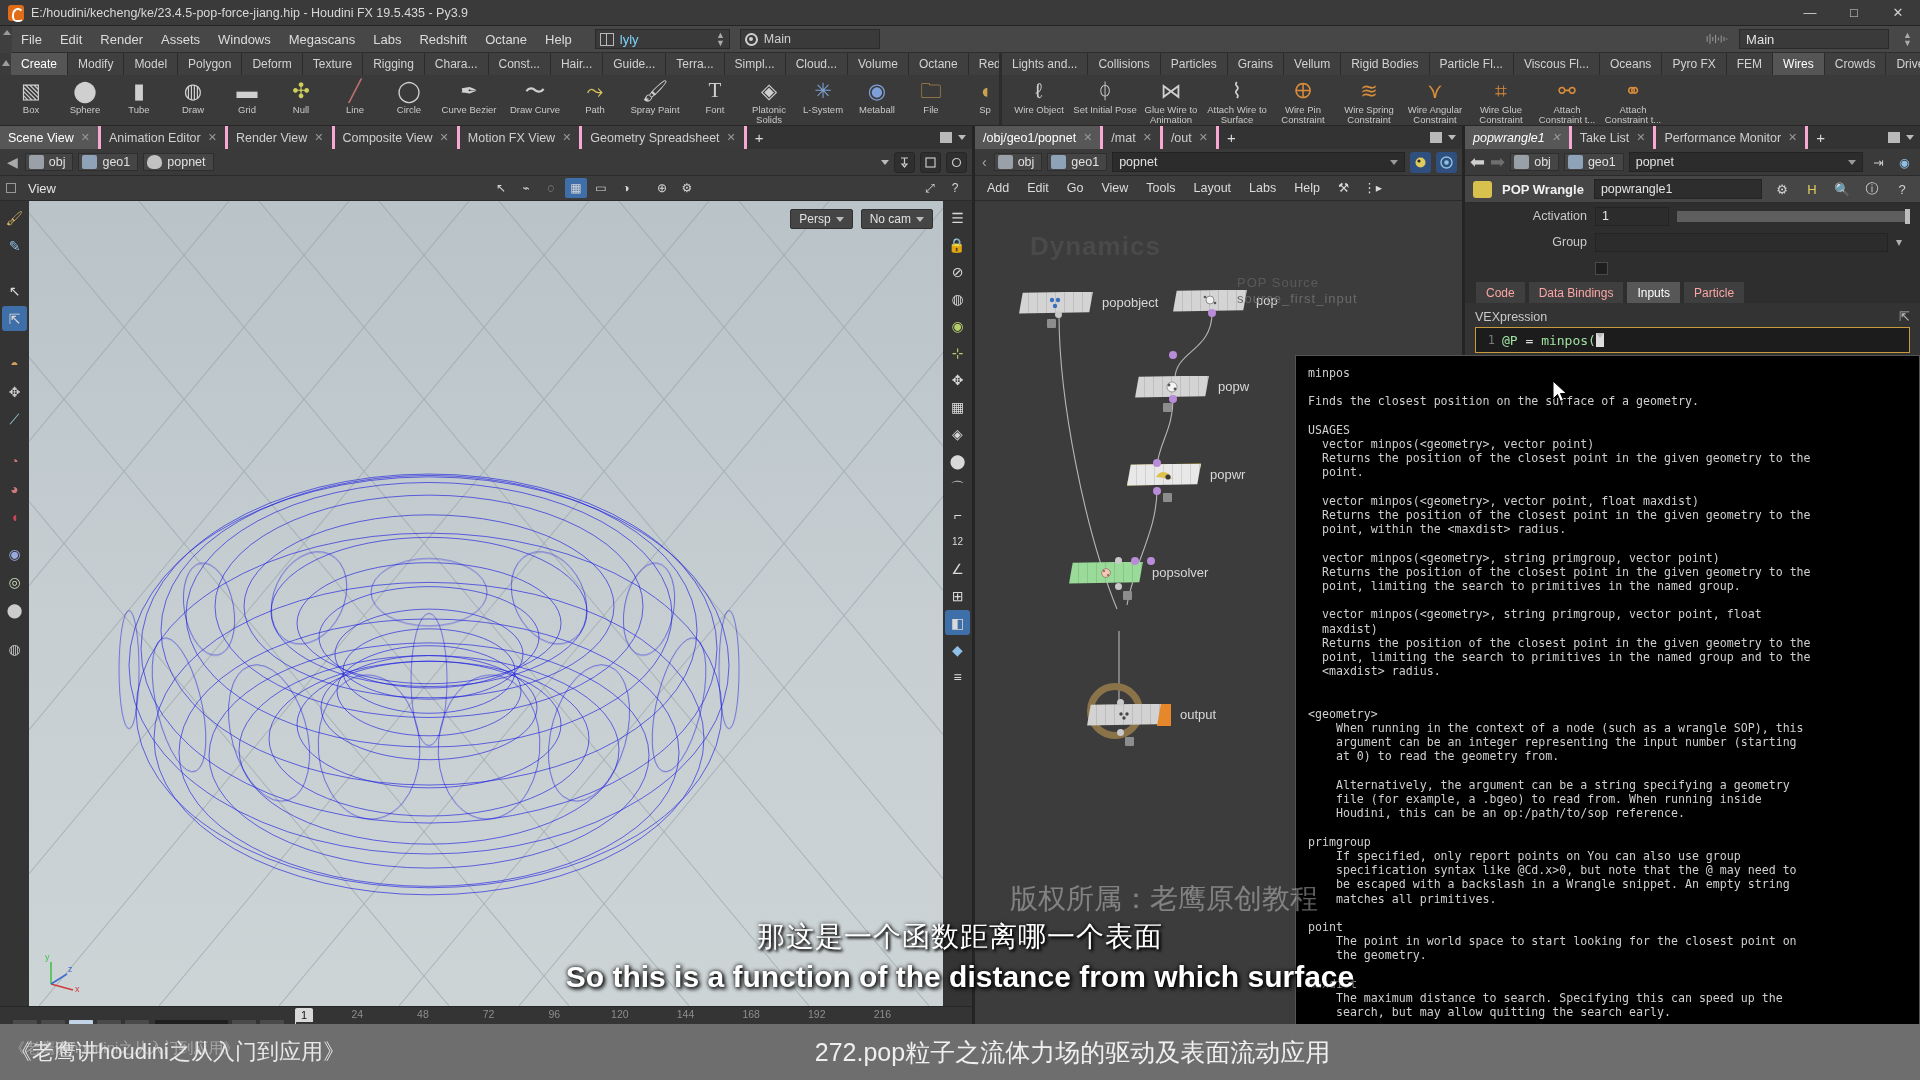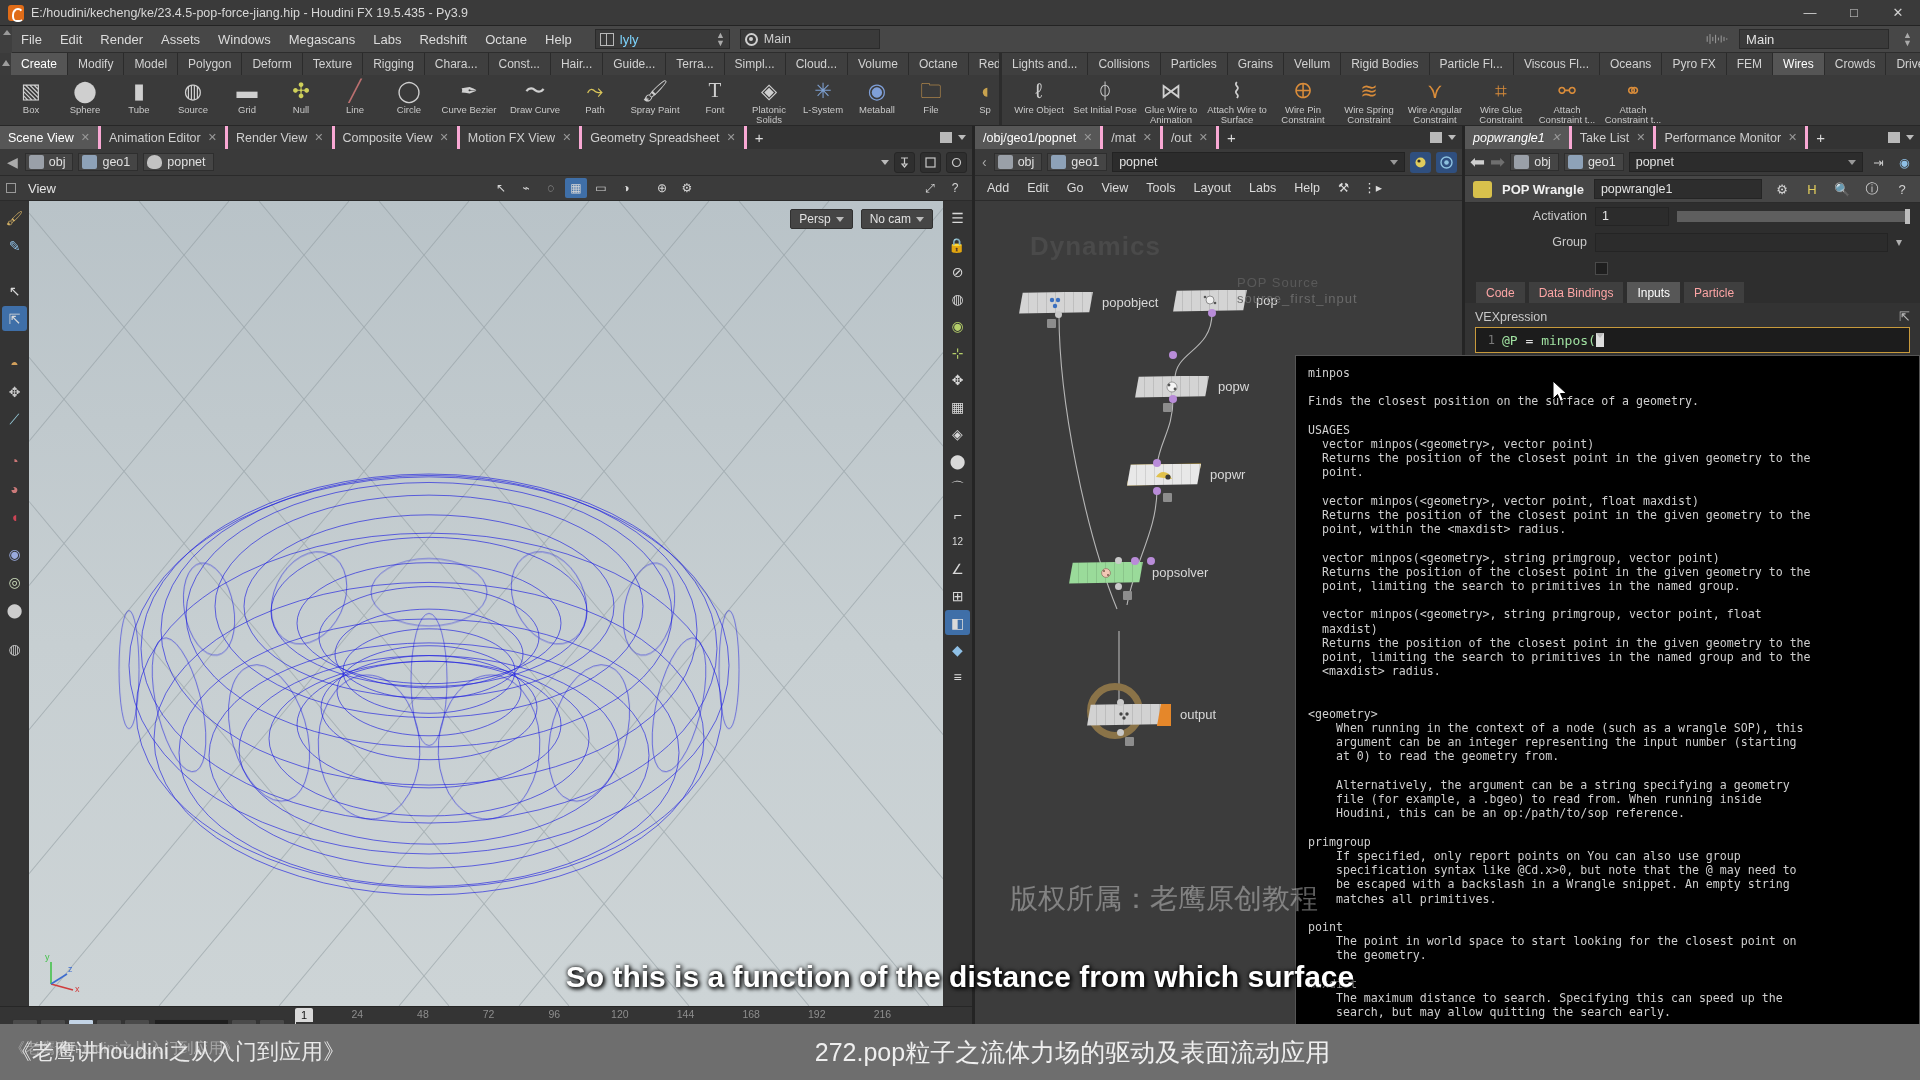--- a/index.html
+++ b/index.html
@@ -312,21 +312,21 @@
         <div class="tool">
           <div class="gl">⬤</div>
           <div class="tl">Sphere</div>
           </div>
         <div class="tool">
           <div class="gl">▮</div>
           <div class="tl">Tube</div>
           </div>
         <div class="tool">
           <div class="gl">◍</div>
-          <div class="tl">Source</div>
+          <div class="tl">Draw</div>
           </div>
         <div class="tool">
           <div class="gl">▬</div>
           <div class="tl">Grid</div>
           </div>
         <div class="tool">
           <div class="gl" style="color:#cfd05a">✣</div>
           <div class="tl">Null</div>
           </div>
         <div class="tool">
@@ -1068,20 +1068,21 @@
 
 <div class="cursor">
   <svg width="18" height="26" viewBox="0 0 18 26">
     <path d="M1 1 L1 19 L5.5 14.5 L8.5 21.5 L11.5 20 L8.5 13.5 L14.5 13.5 Z" fill="#fff" stroke="#000" stroke-width="1"></path>
   </svg>
 </div>
 
 <div class="wmk-big">版权所属：老鹰原创教程</div>
 
 <div class="subs">
+  <div class="sub-cn">那这是一个函数距离哪一个表面</div>
   <div class="sub-en">So this is a function of the distance from which surface</div>
 </div>
 
 <div class="footerbar">
   <div class="fleft">《老鹰讲houdini之从入门到应用》</div>
   <div class="fmid">272.pop粒子之流体力场的驱动及表面流动应用</div>
 </div>
 <div class="wmk-small">《老鹰讲houdini之从入门到应用》</div>
 
 </body></html>

